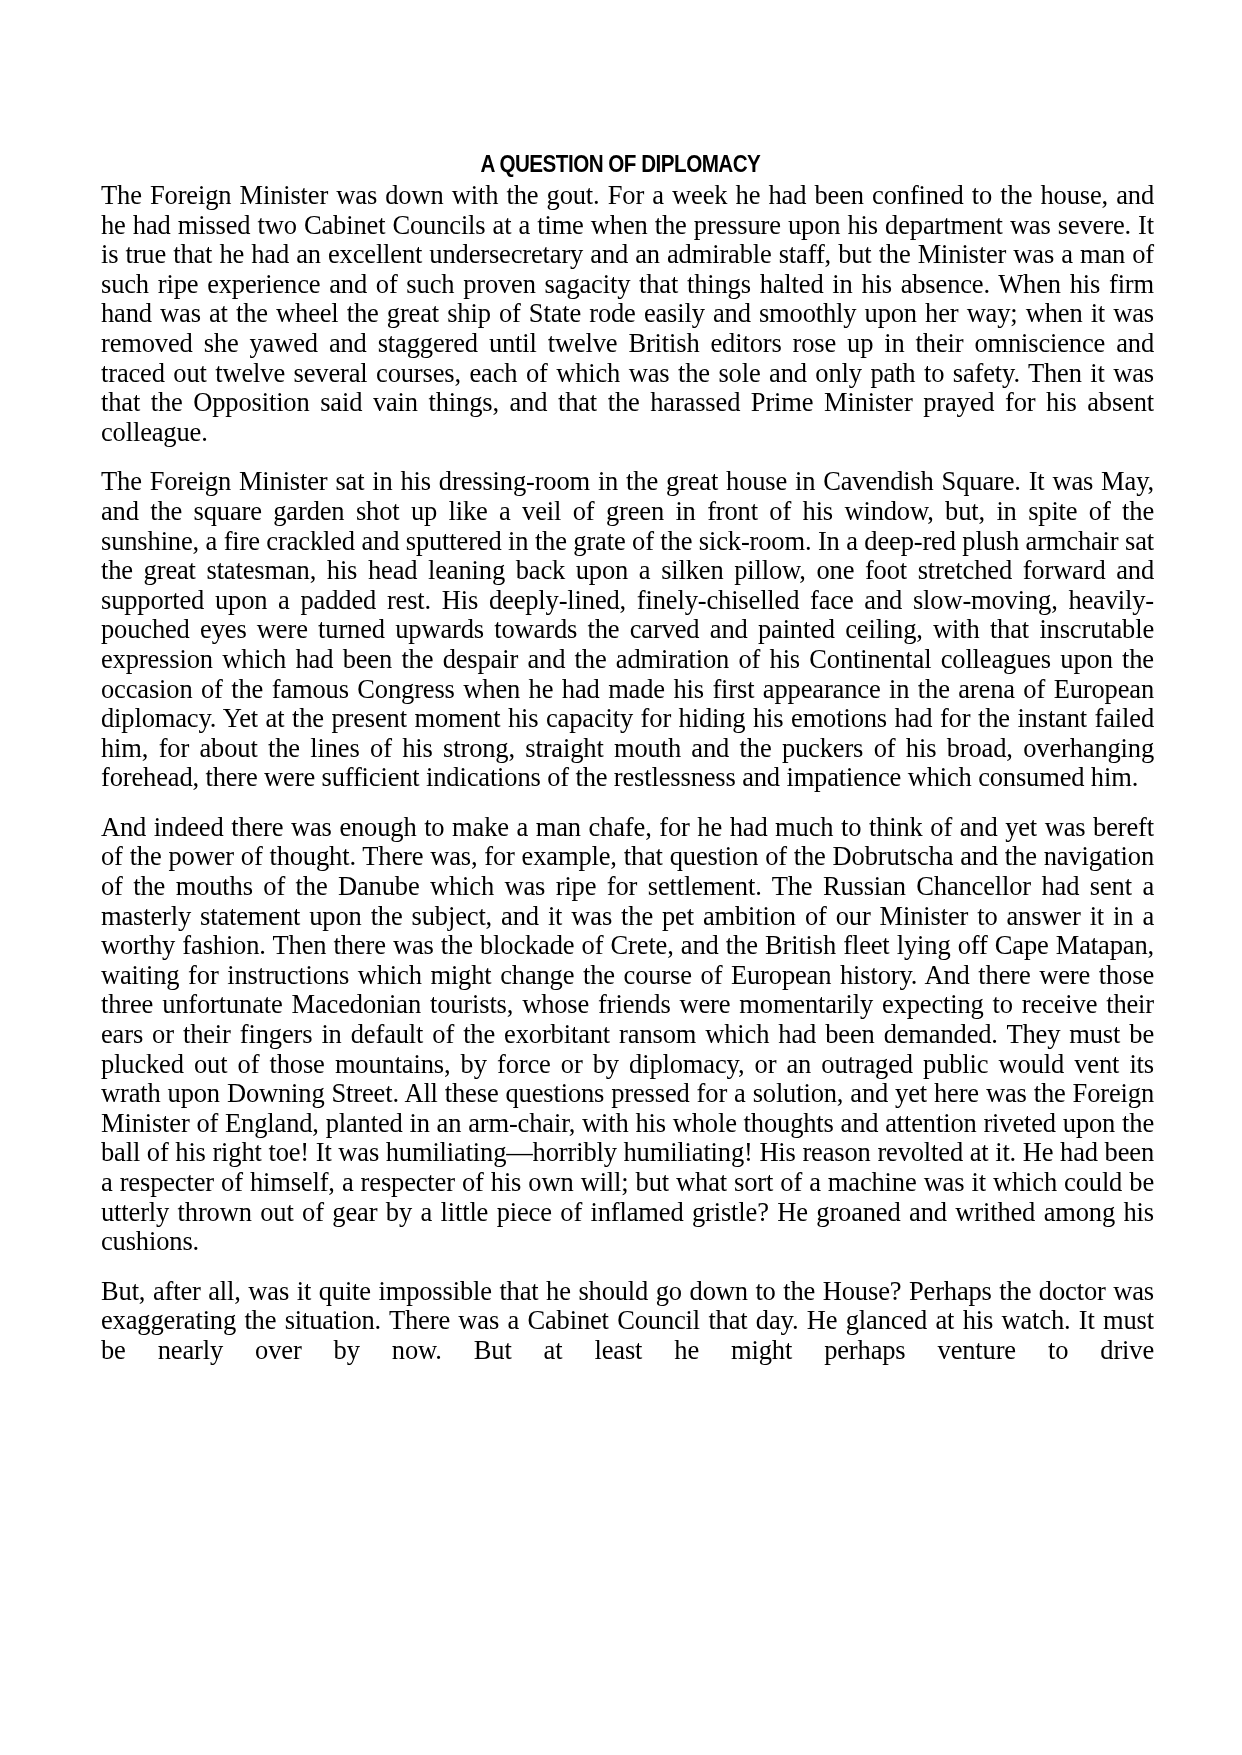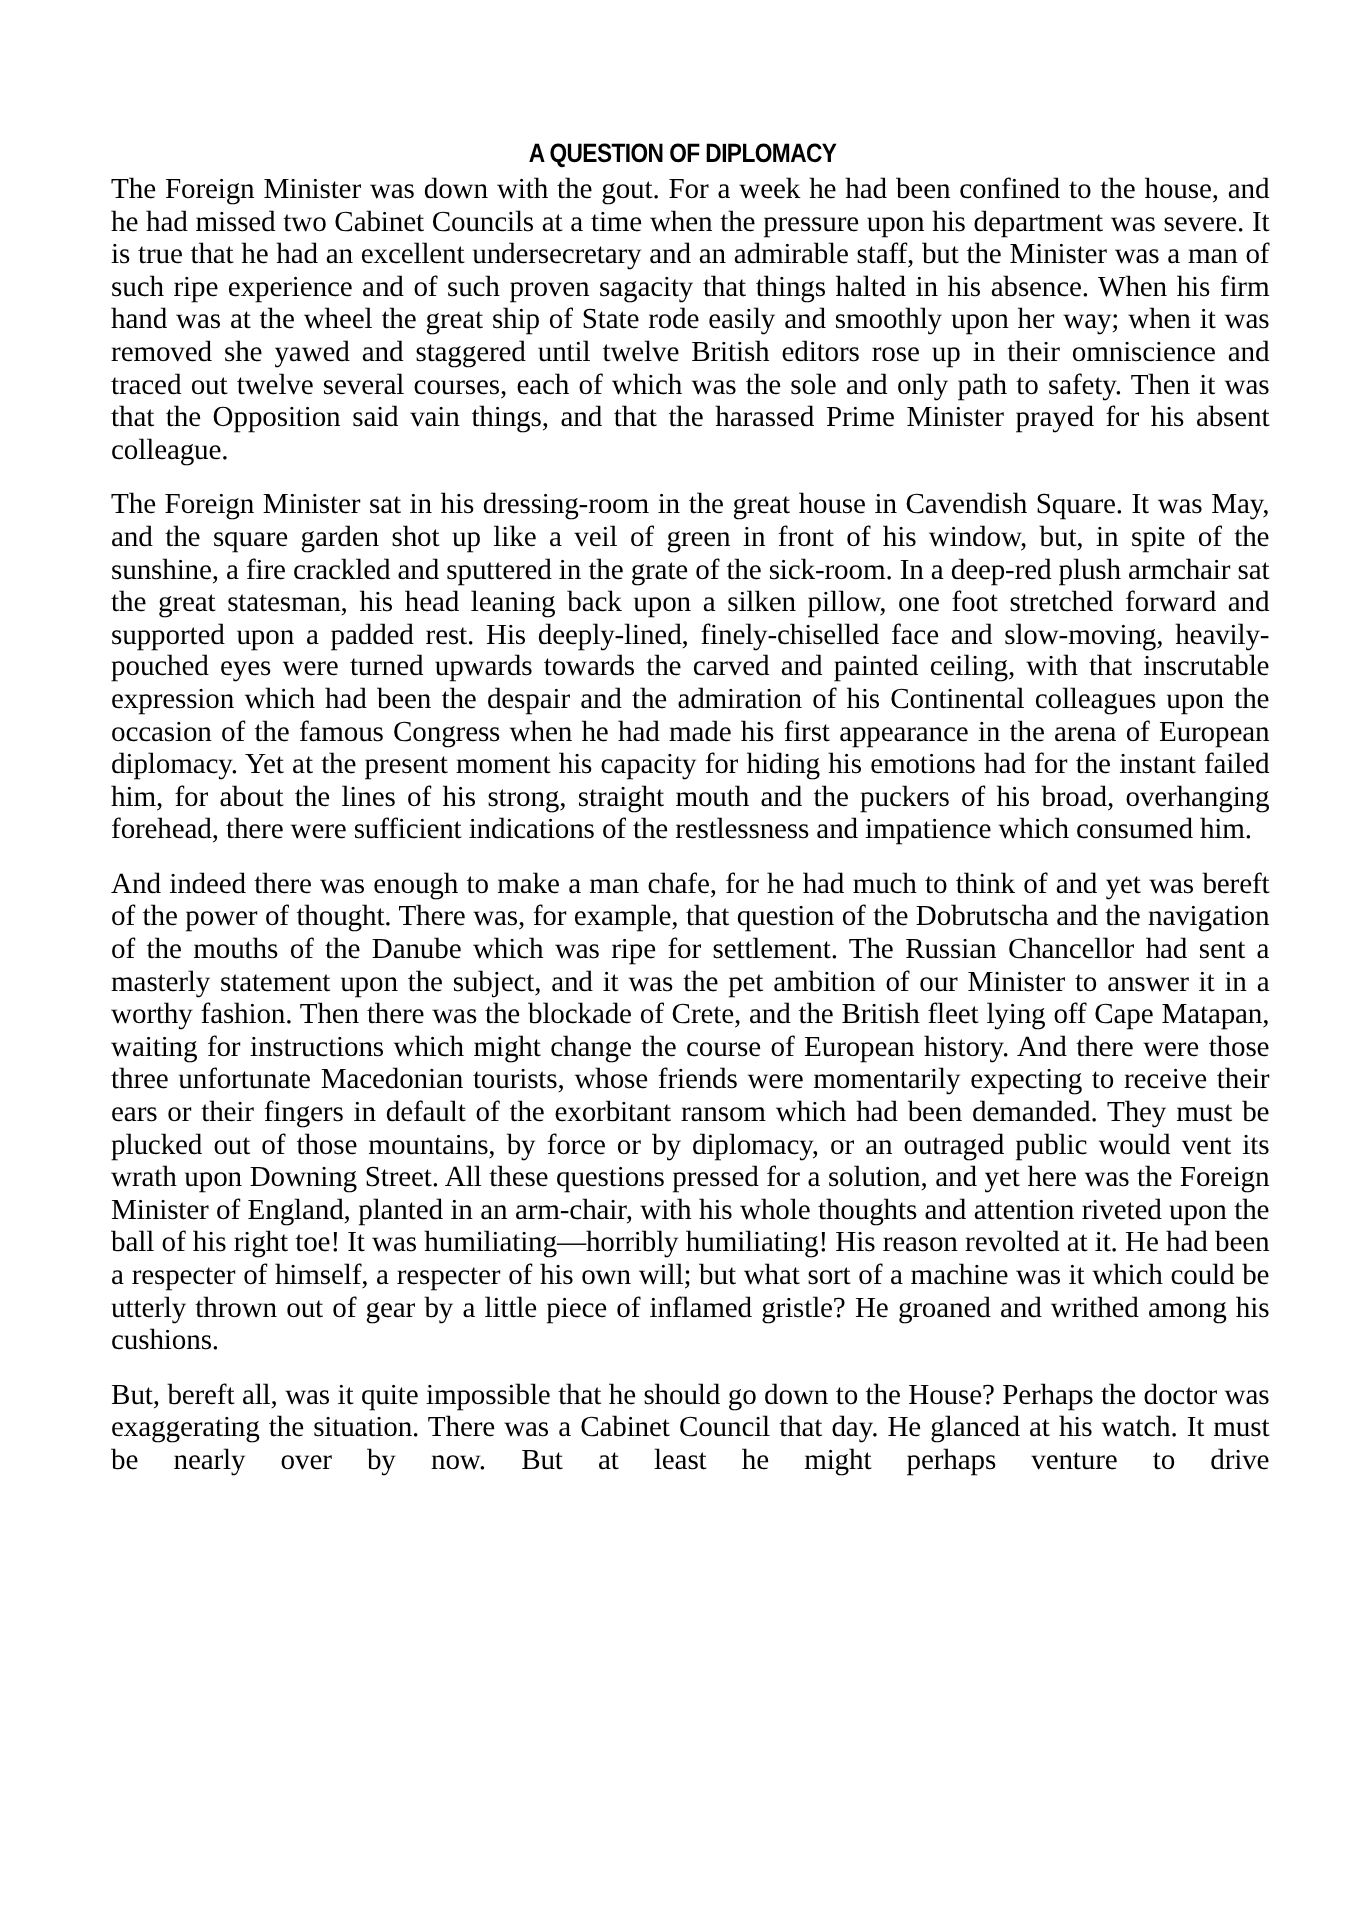--- a/index.html
+++ b/index.html
@@ -9,21 +9,21 @@
   }
   body {
     width: 1242px;
     height: 1755px;
     position: relative;
     overflow: hidden;
   }
   .page {
     position: absolute;
     left: 87px;
-    top: 124px;
+    top: 148px;
     width: 1067px;
     color: #000000;
   }
   .title {
     font-family: "Liberation Sans", "DejaVu Sans", sans-serif;
     font-weight: bold;
     font-size: 24px;
     text-align: center;
     margin: 0 0 1px 0;
     line-height: 32px;
@@ -41,14 +41,14 @@
   }
 </style>
 </head>
 <body>
 
 <div class="page">
   <h1 class="title">A QUESTION OF DIPLOMACY</h1>
   <p class="para">The Foreign Minister was down with the gout. For a week he had been confined to the house, and he had missed two Cabinet Councils at a time when the pressure upon his department was severe. It is true that he had an excellent undersecretary and an admirable staff, but the Minister was a man of such ripe experience and of such proven sagacity that things halted in his absence. When his firm hand was at the wheel the great ship of State rode easily and smoothly upon her way; when it was removed she yawed and staggered until twelve British editors rose up in their omniscience and traced out twelve several courses, each of which was the sole and only path to safety. Then it was that the Opposition said vain things, and that the harassed Prime Minister prayed for his absent colleague.</p>
   <p class="para">The Foreign Minister sat in his dressing-room in the great house in Cavendish Square. It was May, and the square garden shot up like a veil of green in front of his window, but, in spite of the sunshine, a fire crackled and sputtered in the grate of the sick-room. In a deep-red plush armchair sat the great statesman, his head leaning back upon a silken pillow, one foot stretched forward and supported upon a padded rest. His deeply-lined, finely-chiselled face and slow-moving, heavily-pouched eyes were turned upwards towards the carved and painted ceiling, with that inscrutable expression which had been the despair and the admiration of his Continental colleagues upon the occasion of the famous Congress when he had made his first appearance in the arena of European diplomacy. Yet at the present moment his capacity for hiding his emotions had for the instant failed him, for about the lines of his strong, straight mouth and the puckers of his broad, overhanging forehead, there were sufficient indications of the restlessness and impatience which consumed him.</p>
   <p class="para">And indeed there was enough to make a man chafe, for he had much to think of and yet was bereft of the power of thought. There was, for example, that question of the Dobrutscha and the navigation of the mouths of the Danube which was ripe for settlement. The Russian Chancellor had sent a masterly statement upon the subject, and it was the pet ambition of our Minister to answer it in a worthy fashion. Then there was the blockade of Crete, and the British fleet lying off Cape Matapan, waiting for instructions which might change the course of European history. And there were those three unfortunate Macedonian tourists, whose friends were momentarily expecting to receive their ears or their fingers in default of the exorbitant ransom which had been demanded. They must be plucked out of those mountains, by force or by diplomacy, or an outraged public would vent its wrath upon Downing Street. All these questions pressed for a solution, and yet here was the Foreign Minister of England, planted in an arm-chair, with his whole thoughts and attention riveted upon the ball of his right toe! It was humiliating—horribly humiliating! His reason revolted at it. He had been a respecter of himself, a respecter of his own will; but what sort of a machine was it which could be utterly thrown out of gear by a little piece of inflamed gristle? He groaned and writhed among his cushions.</p>
-  <p class="para" style="text-align-last: justify;">But, bereft all, was it quite impossible that he should go down to the House? Perhaps the doctor was exaggerating the situation. There was a Cabinet Council that day. He glanced at his watch. It must be nearly over by now. But at least he might perhaps venture to drive</p>
+  <p class="para" style="text-align-last: justify;">But, after all, was it quite impossible that he should go down to the House? Perhaps the doctor was exaggerating the situation. There was a Cabinet Council that day. He glanced at his watch. It must be nearly over by now. But at least he might perhaps venture to drive</p>
 </div>
 
 </body></html>

